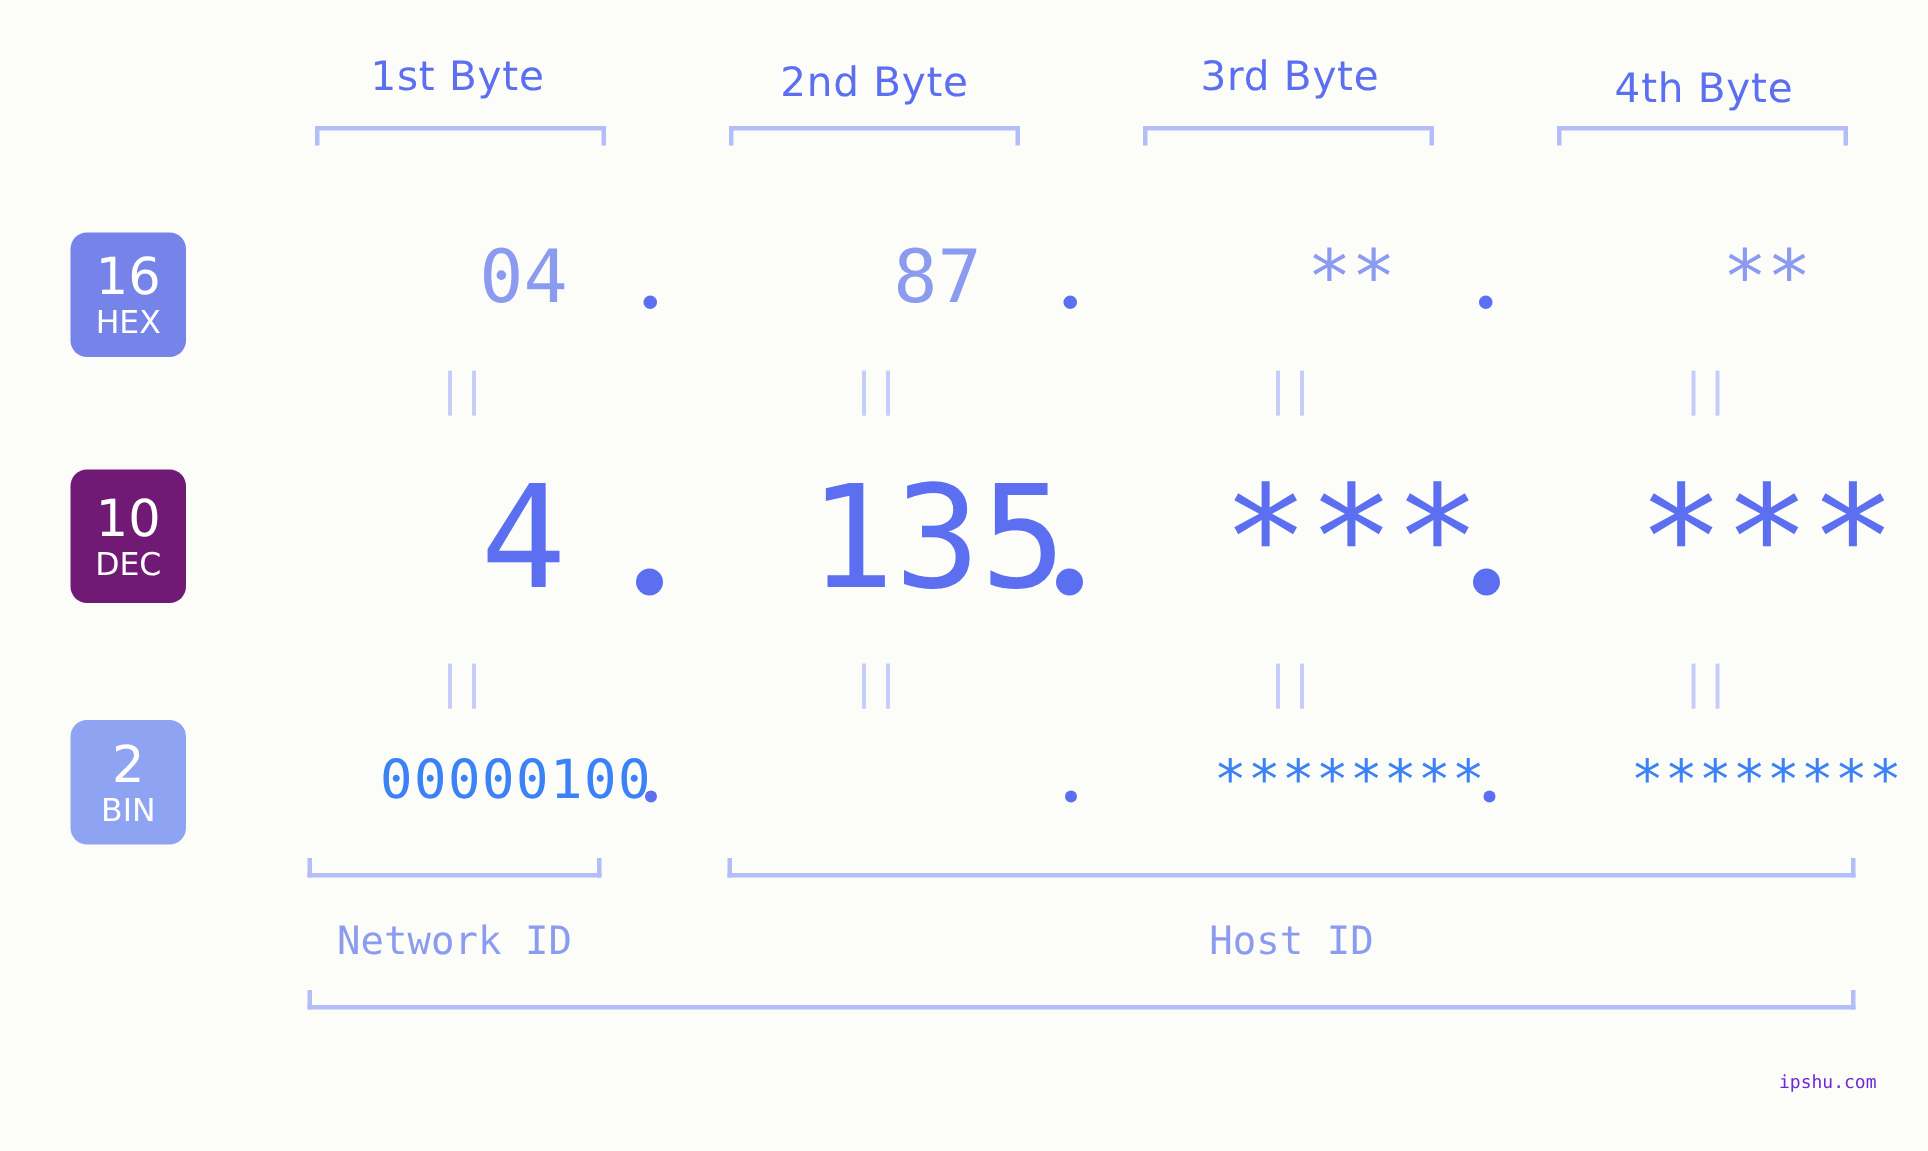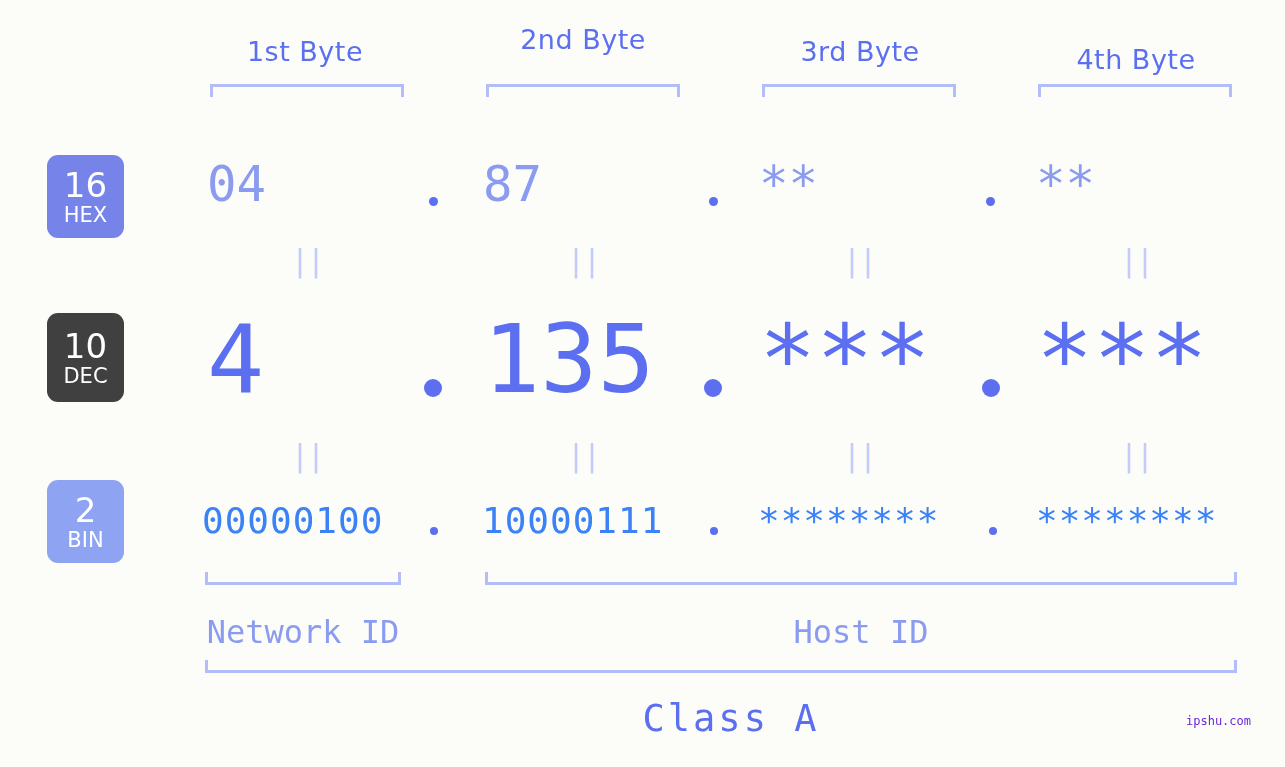--- a/index.html
+++ b/index.html
@@ -66,24 +66,25 @@
     margin-bottom: 3px;
   }
   .badge .nm {
     font-size: 21px;
     font-weight: 400;
   }
 
   
   .val {
     position: absolute;
-    text-align: left;
+    text-align: center;
     font-family: "DejaVu Sans Mono", monospace;
     white-space: nowrap;
     line-height: 1;
+    margin-left: 42px;
   }
   .dot {
     position: absolute;
     border-radius: 50%;
     background: #5b6ff0;
   }
 
   .hexval {
     font-size: 49px;
     color: #8b9cf0;
@@ -110,21 +111,21 @@
     text-align: center;
     line-height: 1;
     letter-spacing: -2px;
   }
 
   
   .region-label {
     position: absolute;
     text-align: center;
     font-family: "DejaVu Sans Mono", monospace;
-    font-size: 32px;
+    font-size: 26px;
     color: #8b9cf0;
     white-space: nowrap;
   }
   .class-label {
     position: absolute;
     text-align: center;
     font-family: "DejaVu Sans Mono", monospace;
     font-size: 37px;
     color: #5b6ff0;
     letter-spacing: 3px;
@@ -137,21 +138,21 @@
     color: #6d28d9;
     white-space: nowrap;
   }
 </style>
 </head>
 <body>
 
 <div id="stage">
 
   <div class="byte-label" style="left:205px; top:36px; width:200px;">1st Byte</div>
-  <div class="byte-label" style="left:483px; top:24px; width:200px;">2nd Byte</div>
+  <div class="byte-label" style="left:483px; top:40px; width:200px;">2nd Byte</div>
   <div class="byte-label" style="left:760px; top:36px; width:200px;">3rd Byte</div>
   <div class="byte-label" style="left:1036px; top:44px; width:200px;">4th Byte</div>
 
   <div class="bracket-down" style="left:210px; top:84px; width:194px;"></div>
   <div class="bracket-down" style="left:486px; top:84px; width:194px;"></div>
   <div class="bracket-down" style="left:762px; top:84px; width:194px;"></div>
   <div class="bracket-down" style="left:1038px; top:84px; width:194px;"></div>
 
   <div class="badge" style="top:155px; height:83px; background:#7683e8;">
     <span class="num">16</span>
@@ -164,21 +165,21 @@
   <div class="dot" style="left:709px; top:197px; width:9px; height:9px;"></div>
   <div class="val hexval" style="left:759px; top:160px; width:200px;">**</div>
   <div class="dot" style="left:986px; top:197px; width:9px; height:9px;"></div>
   <div class="val hexval" style="left:1036px; top:160px; width:200px;">**</div>
 
   <div class="eq" style="left:207px; top:246px; width:200px;">||</div>
   <div class="eq" style="left:483px; top:246px; width:200px;">||</div>
   <div class="eq" style="left:759px; top:246px; width:200px;">||</div>
   <div class="eq" style="left:1036px; top:246px; width:200px;">||</div>
 
-  <div class="badge" style="top:313px; height:89px; background:#404040;">
+  <div class="badge" style="top:313px; height:89px; background:#701a75;">
     <span class="num">10</span>
     <span class="nm">DEC</span>
   </div>
 
   <div class="val decval" style="left:207px; top:312px; width:200px;">4</div>
   <div class="dot" style="left:424px; top:379px; width:18px; height:18px;"></div>
   <div class="val decval" style="left:483px; top:312px; width:200px;">135</div>
   <div class="dot" style="left:704px; top:379px; width:18px; height:18px;"></div>
   <div class="val decval starsdec" style="left:759px; top:312px; width:200px;">***</div>
   <div class="dot" style="left:982px; top:379px; width:18px; height:18px;"></div>
@@ -189,30 +190,28 @@
   <div class="eq" style="left:759px; top:441px; width:200px;">||</div>
   <div class="eq" style="left:1036px; top:441px; width:200px;">||</div>
 
   <div class="badge" style="top:480px; height:83px; background:#8fa3f3;">
     <span class="num">2</span>
     <span class="nm">BIN</span>
   </div>
 
   <div class="val binval" style="left:202px; top:503px; width:200px;">00000100</div>
   <div class="dot" style="left:430px; top:527px; width:8px; height:8px;"></div>
-  <div class="val binval" style="left:482px; top:503px; width:200px;">10000111</div>
   <div class="dot" style="left:710px; top:527px; width:8px; height:8px;"></div>
   <div class="val binval" style="left:758px; top:503px; width:200px;">********</div>
   <div class="dot" style="left:989px; top:527px; width:8px; height:8px;"></div>
   <div class="val binval" style="left:1036px; top:503px; width:200px;">********</div>
 
   <div class="bracket-up" style="left:205px; top:572px; width:196px;"></div>
   <div class="bracket-up" style="left:485px; top:572px; width:752px;"></div>
 
   <div class="region-label" style="left:203px; top:613px; width:200px;">Network ID</div>
   <div class="region-label" style="left:761px; top:613px; width:200px;">Host ID</div>
 
   <div class="bracket-up" style="left:205px; top:660px; width:1032px;"></div>
-  <div class="class-label" style="left:631px; top:697px; width:200px;">Class A</div>
 
   <div class="watermark" style="left:1186px; top:714px;">ipshu.com</div>
 
 </div>
 
 </body></html>

